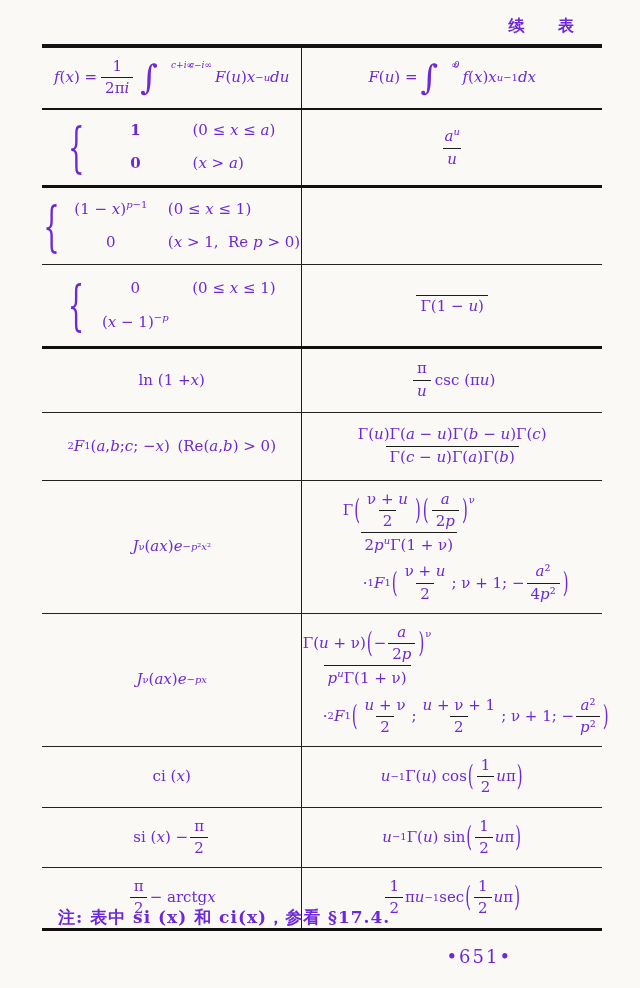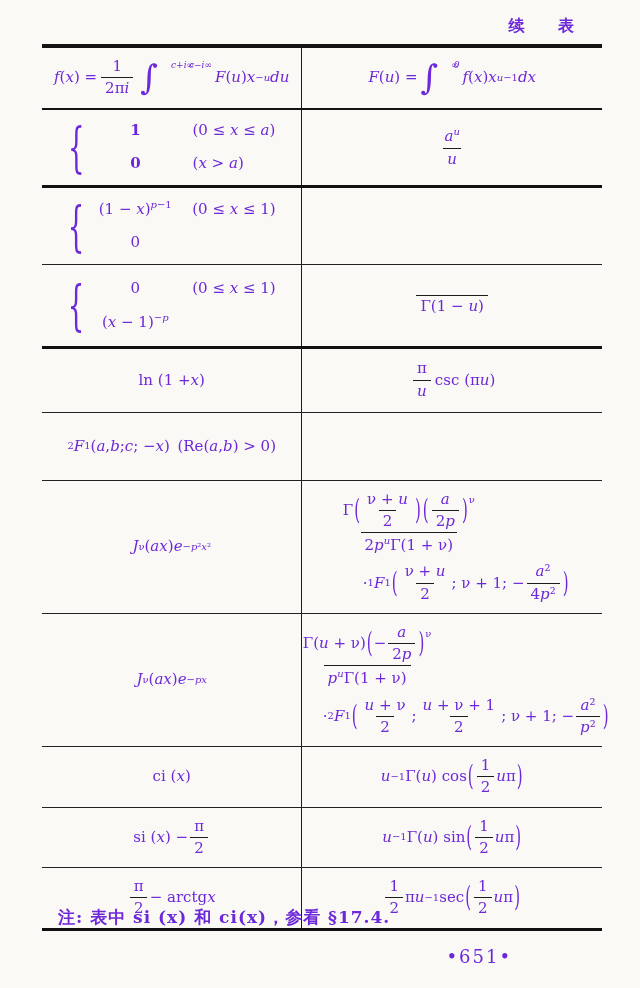--- a/index.html
+++ b/index.html
@@ -104,20 +104,21 @@
     <div class="cell cl">
             <span class="pw">
               <span class="brace">{</span>
               <span class="cases">
                 <span class="case">
                   <span class="val">(1 − <i>x</i>)<sup><i>p</i>−1</sup></span>
                   <span class="cond">(0 ≤ <i>x</i> ≤ 1)</span>
                 </span>
                 <span class="case">
                   <span class="val">0</span>
+                  <span class="cond">(<i>x</i> &gt; 1,&nbsp; Re <i>p</i> &gt; 0)</span>
                 </span>
               </span>
             </span>
           </div>
   </div>
 
   <div class="row sep-thick">
     <div class="cell cl">
             <span class="pw">
               <span class="brace">{</span>
@@ -142,20 +143,26 @@
   <div class="row sep-thin">
     <div class="cell cl">ln (1 + <i>x</i>)</div>
     <div class="cell cr"><span class="fr">
               <span class="fn">π</span>
               <span class="fd"><i>u</i></span>
             </span> csc (π<i>u</i>)</div>
   </div>
 
   <div class="row sep-thin">
     <div class="cell cl"><sub>2</sub><i>F</i><sub>1</sub>(<i>a</i>, <i>b</i>; <i>c</i>; − <i>x</i>) (Re(<i>a</i>, <i>b</i>) &gt; 0)</div>
+    <div class="cell cr">
+            <span class="fr">
+              <span class="fn">Γ(<i>u</i>)Γ(<i>a</i> − <i>u</i>)Γ(<i>b</i> − <i>u</i>)Γ(<i>c</i>)</span>
+              <span class="fd">Γ(<i>c</i> − <i>u</i>)Γ(<i>a</i>)Γ(<i>b</i>)</span>
+            </span>
+          </div>
   </div>
 
   <div class="row sep-thin">
     <div class="cell cl"><i>J</i><sub>ν</sub>(<i>ax</i>)<i>e</i><sup>−<i>p</i>²<i>x</i>²</sup></div>
     <div class="cell cr">
             <span class="stack">
               <span class="ln">
                 <span class="fr">
                   <span class="fn">Γ<span class="bp">(</span><span class="fr inner">
                       <span class="fn">ν + <i>u</i></span>

